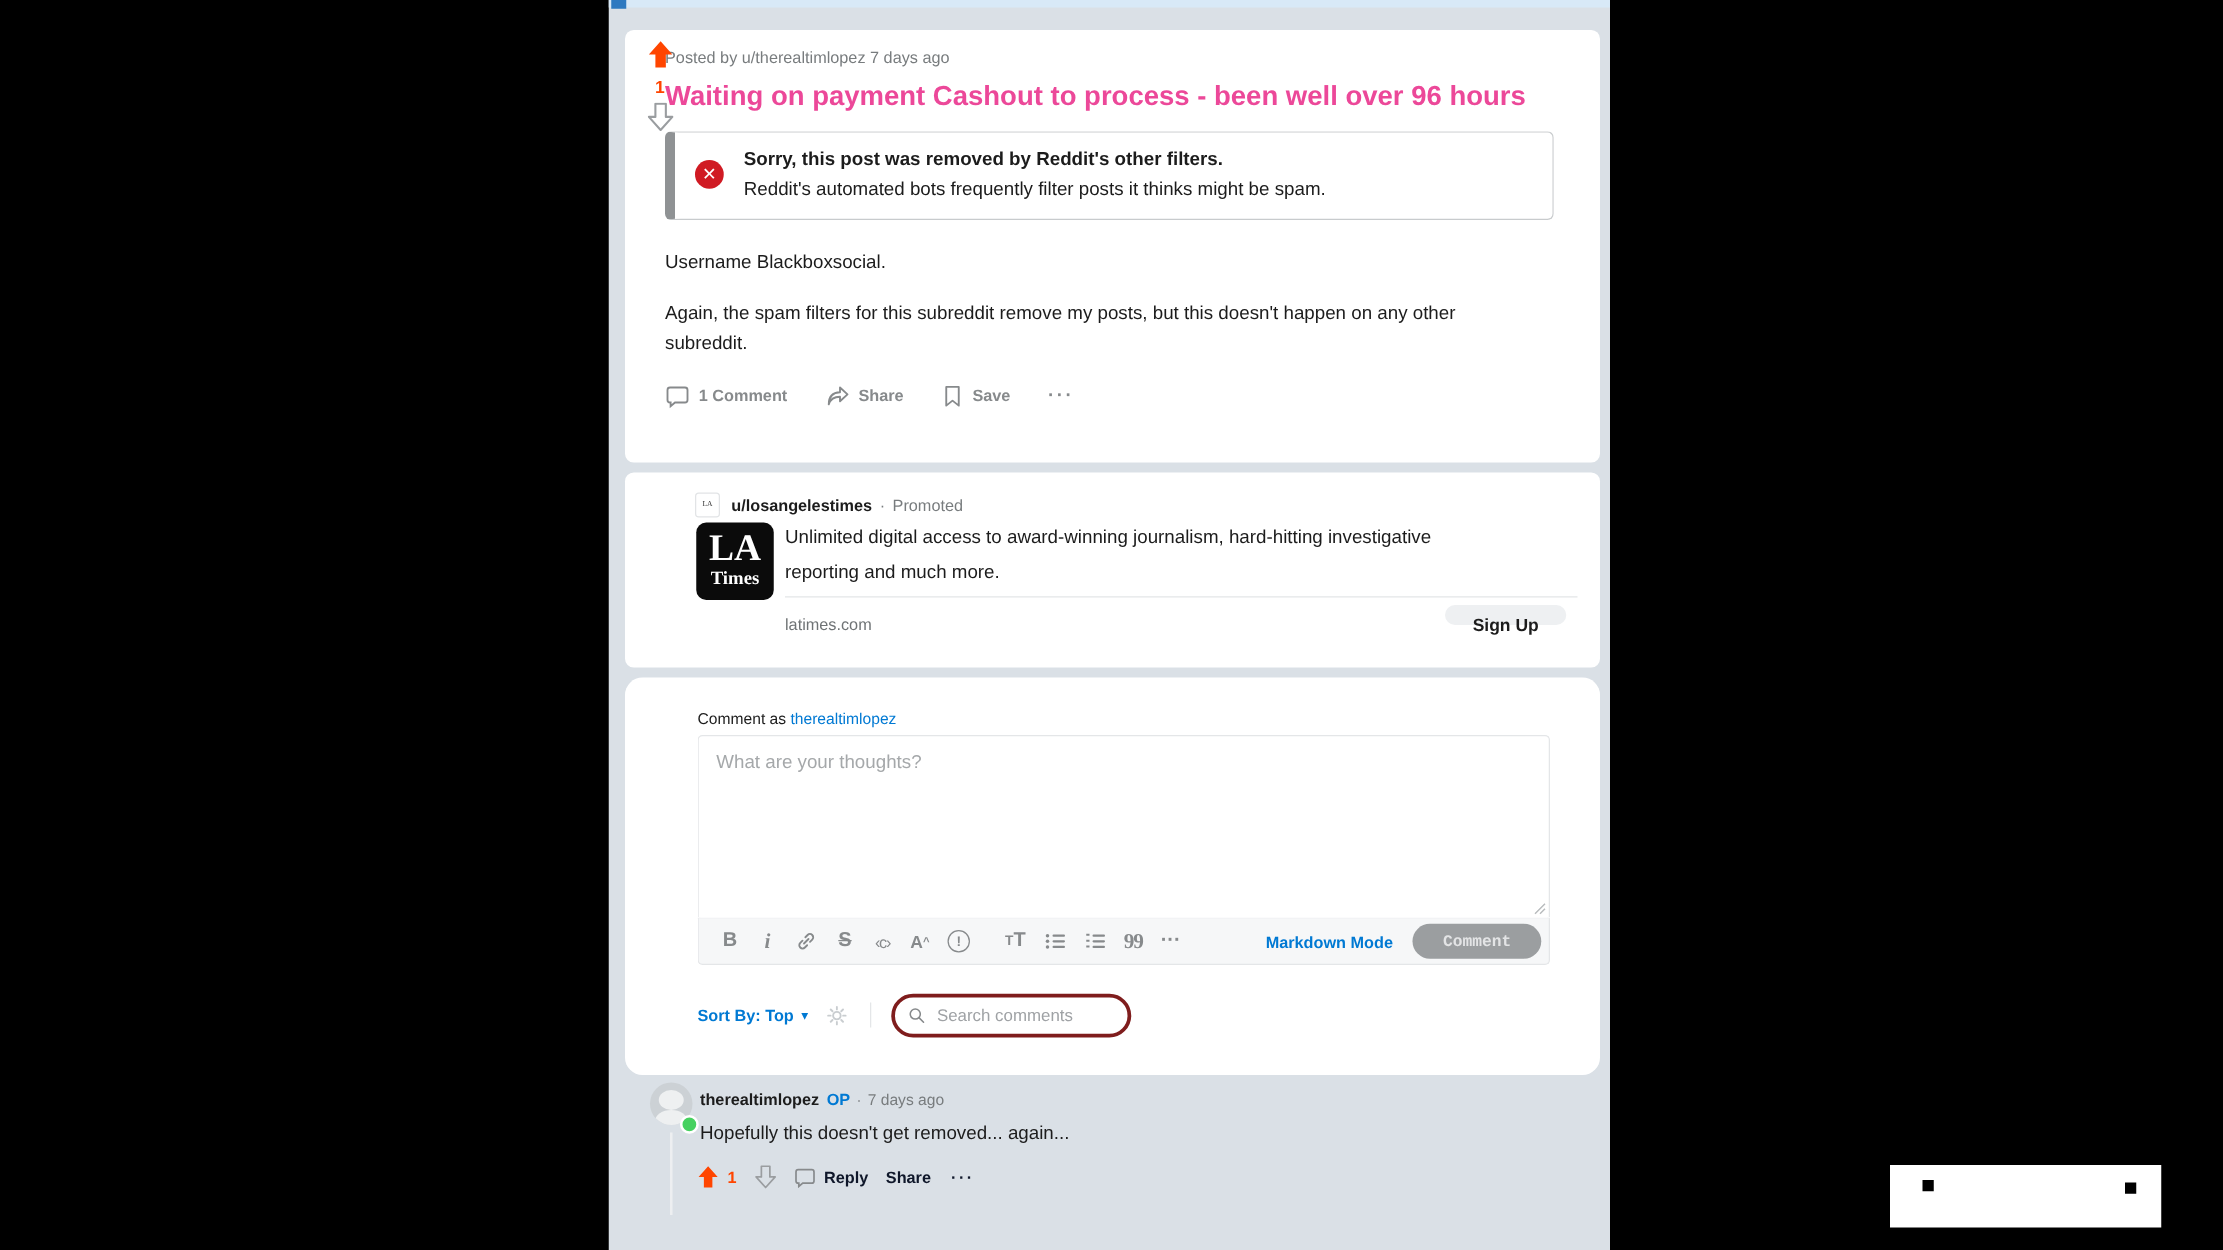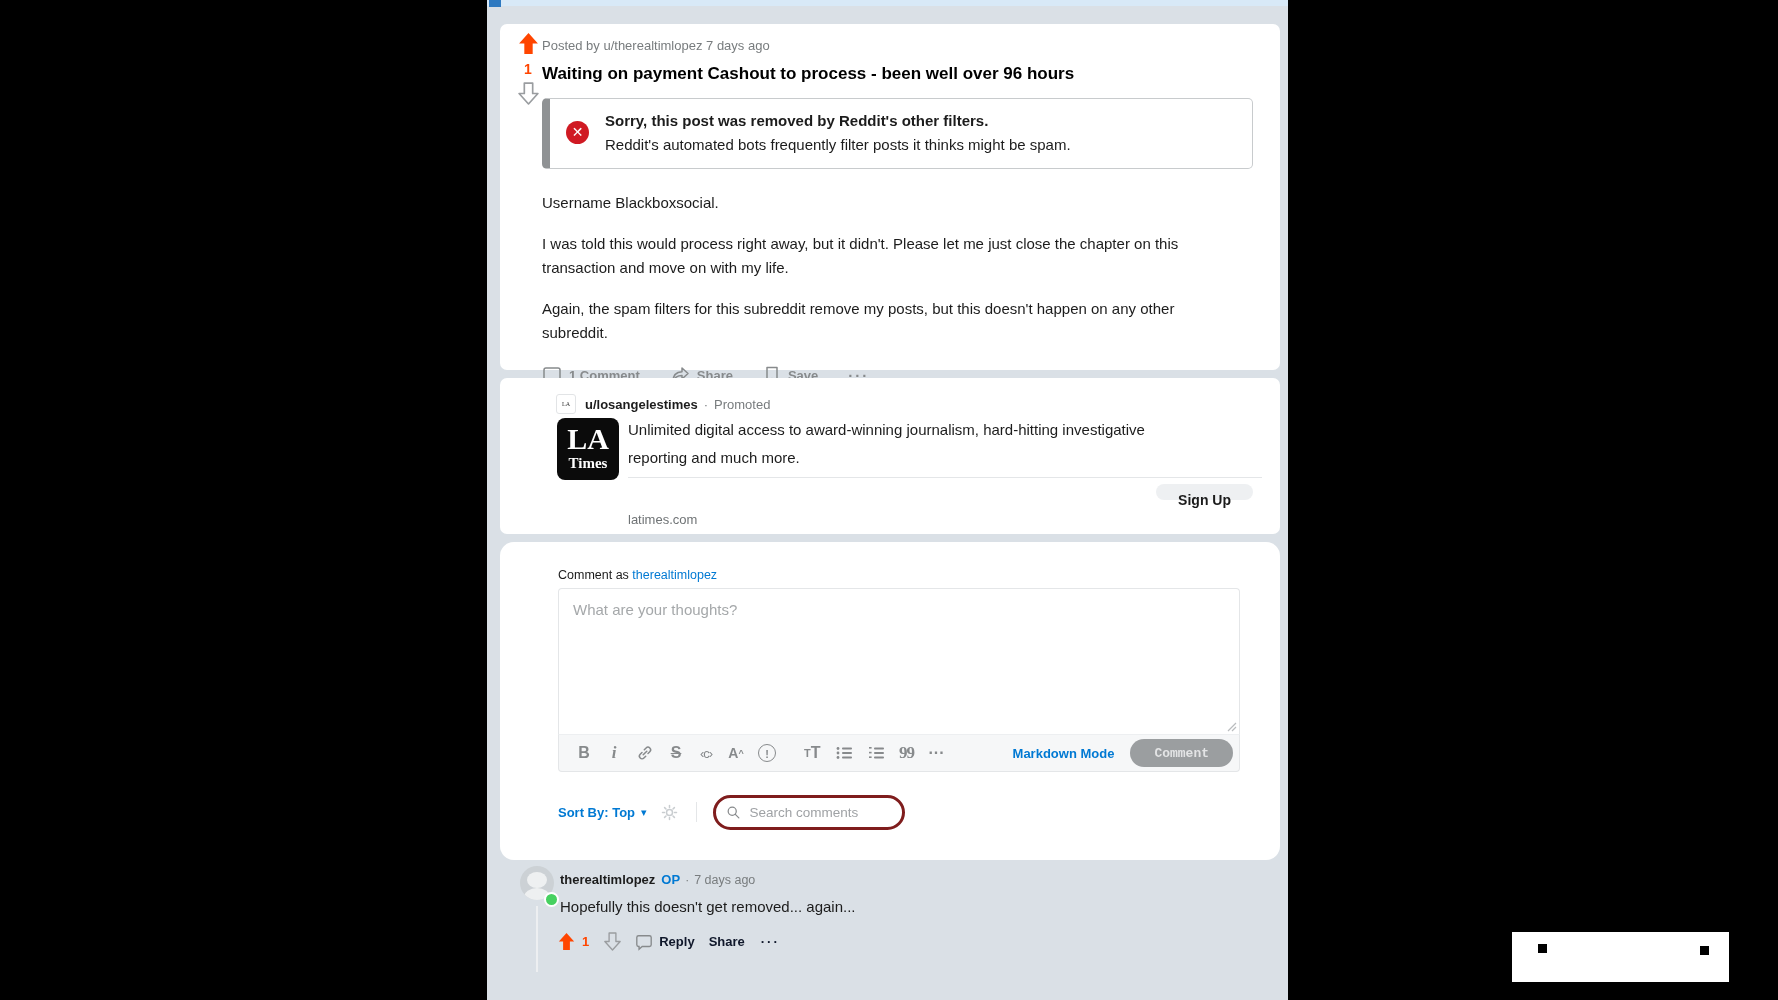--- a/index.html
+++ b/index.html
@@ -11,23 +11,23 @@
   .card{position:absolute;left:13px;width:780px;background:#fff;border-radius:7px;}
   .post-card{top:24px;height:346px;}
   .ad-card{top:378px;height:156px;}
   .comments-card{top:542px;height:318px;border-radius:14px;}
 
   
   .votecol{position:absolute;left:0;top:8px;width:56px;text-align:center;}
   .votecol svg{display:block;margin:0 auto;}
   .vote-count{color:#ff4500;font-weight:700;font-size:14px;margin:6px 0 5px 0;}
 
-  .post-content{margin-left:42px;padding:14px 18px 12px 0;}
+  .post-content{margin-left:32px;padding:14px 18px 12px 0;}
   .post-meta{font-size:13px;color:#787c7e;}
-  .post-title{font-size:17px;font-weight:600;color:#000000;margin-top:10px;line-height:1.25;}
+  .post-title{font-size:22px;font-weight:600;color:#ec4899;margin-top:10px;line-height:1.25;}
 
   .removal{margin-top:14px;border:1px solid #c8cbcd;border-left:8px solid #8f9294;border-radius:5px;
            padding:13px 14px 15px 16px;display:flex;align-items:center;width:672px;}
   .removal-icon{flex:0 0 23px;width:23px;height:23px;border-radius:50%;background:#d01a23;color:#fff;
                 font-weight:700;font-size:14px;line-height:23px;text-align:center;margin-right:16px;}
   .removal-title{font-size:15px;font-weight:700;color:#1c1c1c;margin-bottom:7px;}
   .removal-body{font-size:15px;color:#1c1c1c;}
 
   .post-body p{font-size:15px;line-height:24px;color:#1c1c1c;margin:0 0 17px 0;max-width:660px;}
   .post-body{margin-top:22px;}
@@ -45,21 +45,21 @@
              text-align:center;color:#333;margin-right:9px;overflow:hidden;}
   .ad-author{font-size:13px;font-weight:700;color:#1c1c1c;}
   .ad-sep{color:#787c7e;font-size:13px;margin:0 6px;}
   .ad-promoted{color:#787c7e;font-size:13px;}
   .ad-logo{position:absolute;left:57px;top:40px;width:62px;height:62px;background:#0b0b0b;border-radius:8px;
            color:#fff;text-align:center;font-family:"Liberation Serif","DejaVu Serif",serif;}
   .ad-logo .l1{font-size:30px;font-weight:700;line-height:34px;margin-top:4px;}
   .ad-logo .l2{font-size:15px;font-weight:700;line-height:14px;}
   .ad-text{position:absolute;left:128px;top:38px;width:575px;font-size:15px;line-height:28px;color:#1c1c1c;}
   .ad-divider{position:absolute;left:128px;top:99px;width:634px;height:1px;background:#e4e6e8;}
-  .ad-domain{position:absolute;left:128px;top:114px;font-size:13px;color:#6f7375;margin-top:20px;}
+  .ad-domain{position:absolute;left:128px;top:114px;font-size:13px;color:#6f7375;}
   .signup-btn{position:absolute;right:27px;top:106px;height:16px;padding:0 22px;border-radius:17px;
               background:#eef0f2;color:#1c1c1c;font-size:14px;font-weight:700;line-height:32px;cursor:pointer;}
 
   
   .cf-label{position:absolute;left:58px;top:26px;font-size:12.5px;color:#1c1c1c;}
   .cf-label a{color:#0079d3;text-decoration:none;}
   .cf-box{position:absolute;left:58px;top:46px;width:682px;height:184px;}
   .cf-textarea{box-sizing:border-box;width:682px;height:146px;border:1px solid #e4e6e8;border-bottom:none;
                border-radius:4px 4px 0 0;padding:12px 14px;font-size:15px;color:#0369a1;resize:none;
                font-family:"Liberation Sans","DejaVu Sans",sans-serif;outline:none;display:block;}
@@ -147,21 +147,20 @@
       <div class="removal">
         <div class="removal-icon">✕</div>
         <div>
           <div class="removal-title">Sorry, this post was removed by Reddit's other filters.</div>
           <div class="removal-body">Reddit's automated bots frequently filter posts it thinks might be spam.</div>
         </div>
       </div>
 
       <div class="post-body">
         <p>Username Blackboxsocial.</p>
-        <p>I was told this would process right away, but it didn't. Please let me just close the chapter on this transaction and move on with my life.</p>
         <p>Again, the spam filters for this subreddit remove my posts, but this doesn't happen on any other subreddit.</p>
       </div>
 
       <div class="actionrow">
         <div class="actionbtn">
           <svg width="20" height="20" viewBox="0 0 20 20">
             <path d="M4 3 h12 a2 2 0 0 1 2 2 v8 a2 2 0 0 1 -2 2 h-8 l-3.5 3 v-3 h-0.5 a2 2 0 0 1 -2 -2 v-8 a2 2 0 0 1 2 -2 z" fill="none" stroke="#878a8c" stroke-width="1.5"></path>
           </svg>
           <span>1 Comment</span>
         </div>

